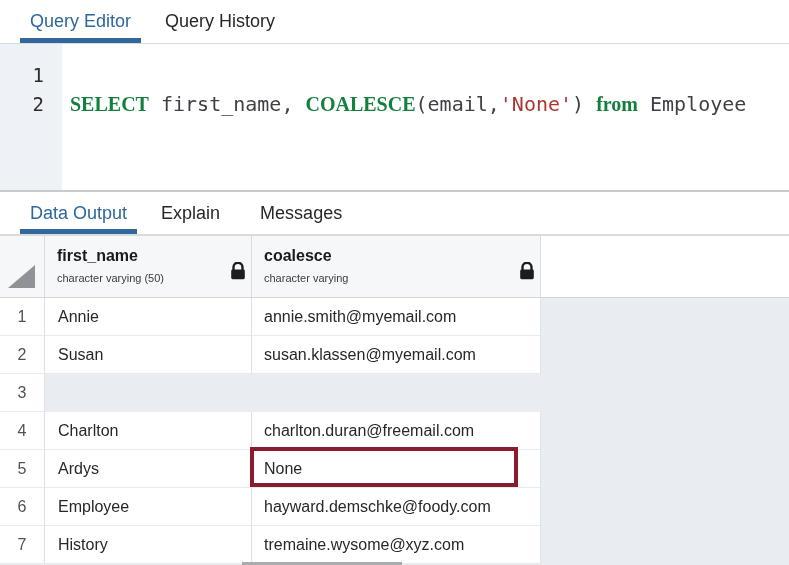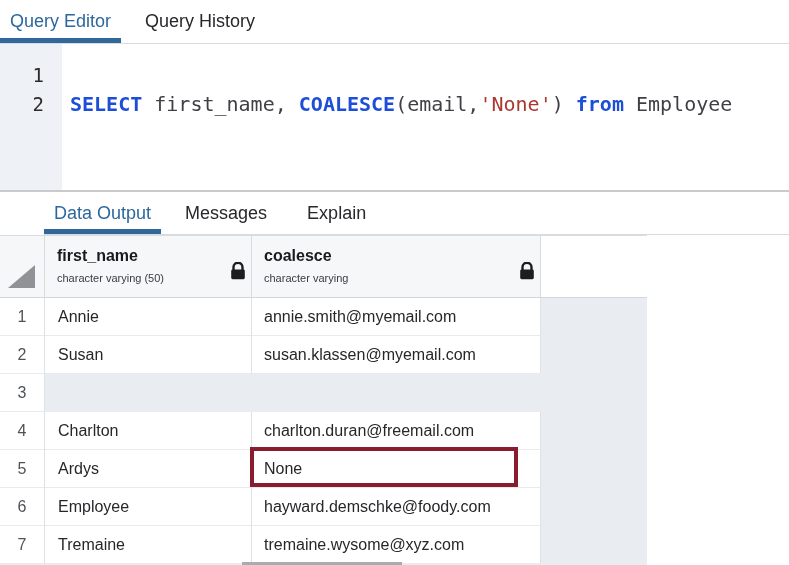--- a/index.html
+++ b/index.html
@@ -7,43 +7,43 @@
   .window {
     position:relative; width:789px; height:565px; overflow:hidden;
     background:#fff; font-family:"Liberation Sans", sans-serif; color:#27272b;
   }
   
   .corner-mark-h { position:absolute; left:0; top:4px; width:30px; height:1px; background:#9aa0a6; }
   .corner-mark-v { position:absolute; left:30px; top:0; width:1px; height:5px; background:#9aa0a6; }
 
   
   .tabbar { position:absolute; left:0; right:0; background:#fff;
-            border-bottom:1px solid #d9dcdf; display:flex; align-items:stretch; padding-left:0; }
+            border-bottom:1px solid #d9dcdf; display:flex; align-items:stretch; padding-left:20px; }
   .tabbar.top { top:0; height:44px; }
-  .tabbar.mid { top:192px; height:43px;margin-left:44px; }
+  .tabbar.mid { top:192px; height:43px; }
   .tab { display:flex; align-items:center; padding:0 10px; font-size:18px; color:#28282c;
          border-bottom:5px solid transparent; padding-top:5px; cursor:pointer; white-space:nowrap; }
   .tab + .tab { margin-left:8px; padding-left:16px; padding-right:16px; }
   .tab.active { color:#2d689c; border-bottom-color:#31679a; }
 
   
   .editor { position:absolute; left:0; top:44px; width:789px; height:146px; background:#fff; }
   .gutter { position:absolute; left:0; top:0; width:62px; height:146px; background:#eef1f5; }
   .code-lines { position:absolute; left:0; top:16px; right:0; }
   .code-line { display:flex; height:29px; align-items:center; }
   .ln { width:44px; text-align:right; font-family:"DejaVu Sans Mono", monospace; font-size:19px; color:#2b2b2b; }
   .code { padding-left:26px; font-family:"DejaVu Sans Mono", monospace; font-size:20px; white-space:pre; color:#3f3f46; }
-  .tok-kw  { color:#1d4ed8; font-weight:bold; }
+  .tok-kw  { color:#15803d; font-weight:bold;font-family:Liberation Serif, serif; }
   .tok-str { color:#aa3731; }
   .tok-pl  { color:#3f3f46; }
 
   .divider { position:absolute; left:0; top:190px; width:789px; height:2px; background:#c8cbce; }
 
   
-  .grid { position:absolute; left:0; top:235px; width:647px; height:330px;
+  .grid { position:absolute; left:0; top:235px; width:789px; height:330px;
           background:#e9edf2; border-top:1px solid #d9dcdf; }
   .grid-header { display:flex; height:62px; }
   .hcell { background:#f6f7f9; border-right:1px solid #d9dcdf; border-bottom:1px solid #d3d6da;
            position:relative; padding:9px 12px 0 12px; cursor:pointer; }
   .hcell.corner { width:45px; padding:0; }
   .hcell.c1 { width:207px; }
   .hcell.c2 { width:289px; }
   .hcell.hfiller { flex:1; background:#fff; border-right:none; cursor:default; }
   .col-name { font-weight:bold; font-size:16px; color:#1a1a1e; line-height:22px; }
   .col-type { font-size:11px; color:#393c40; line-height:22px; }
@@ -88,22 +88,22 @@
         <span class="ln">2</span>
         <span class="code"><span class="tok-kw">SELECT</span><span class="tok-pl"> first_name, </span><span class="tok-kw">COALESCE</span><span class="tok-pl">(email,</span><span class="tok-str">'None'</span><span class="tok-pl">) </span><span class="tok-kw">from</span><span class="tok-pl"> Employee</span></span>
       </div>
     </div>
   </div>
 
   <div class="divider"></div>
 
   <div class="tabbar mid">
     <div class="tab active">Data Output</div>
+    <div class="tab">Explain</div>
     <div class="tab">Messages</div>
-    <div class="tab">Explain</div>
   </div>
 
   <div class="grid">
 
     <div class="grid-header">
       <div class="hcell corner">
         <div class="select-all"></div>
       </div>
       <div class="hcell c1">
         <div class="col-name">first_name</div>
@@ -152,21 +152,21 @@
         <div class="cell c1">Ardys</div>
         <div class="cell c2">None</div>
       </div>
       <div class="grid-row">
         <div class="cell num">6</div>
         <div class="cell c1">Employee</div>
         <div class="cell c2">hayward.demschke@foody.com</div>
       </div>
       <div class="grid-row">
         <div class="cell num">7</div>
-        <div class="cell c1">Tremaine</div>
+        <div class="cell c1">History</div>
         <div class="cell c2">tremaine.wysome@xyz.com</div>
       </div>
     </div>
 
     <div class="highlight-box"></div>
     <div class="hscroll-thumb"></div>
   </div>
 
 </div>
 

